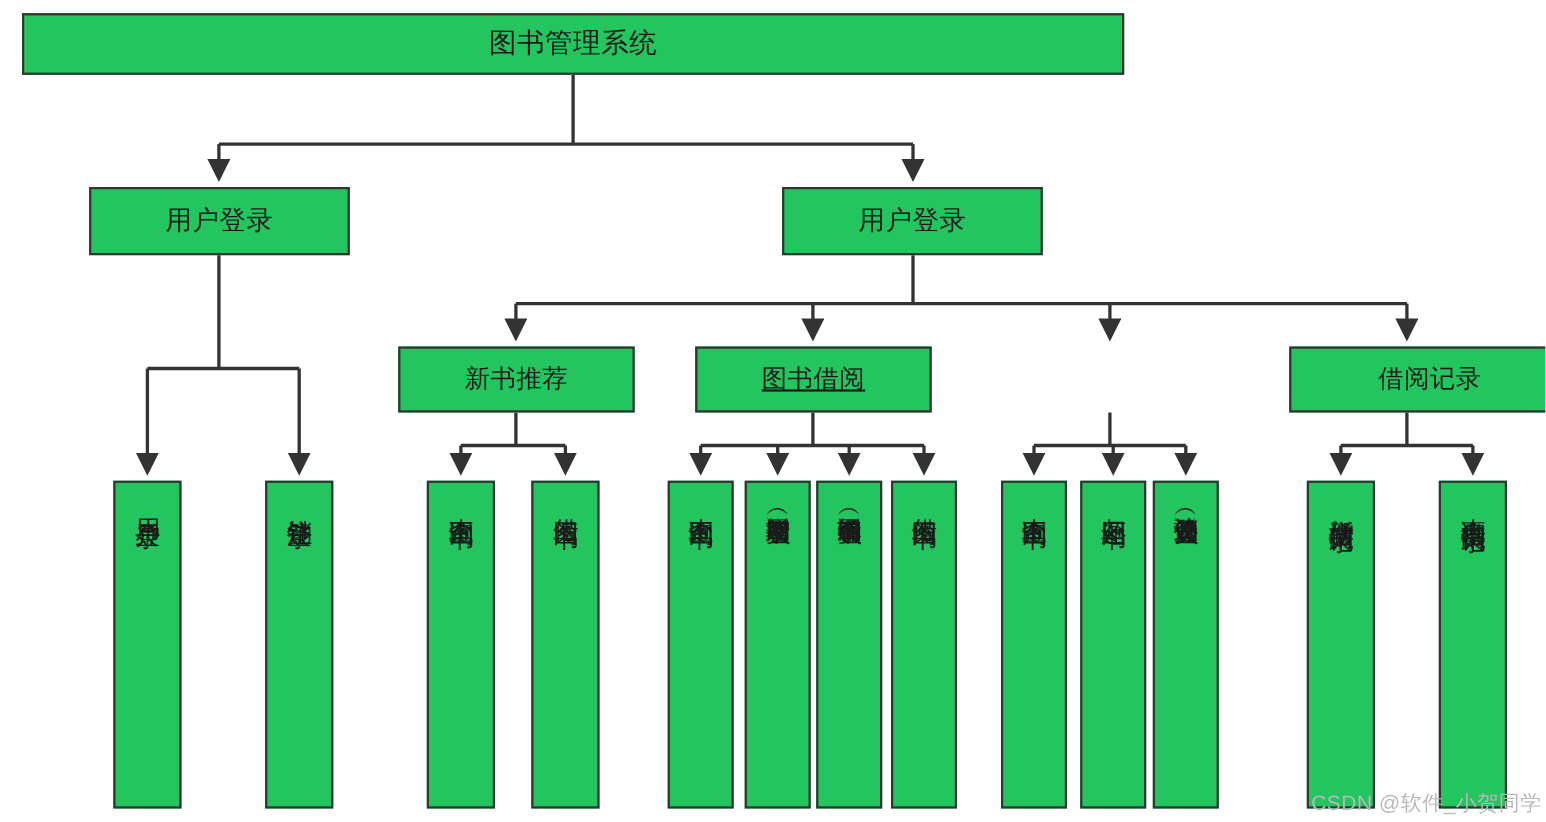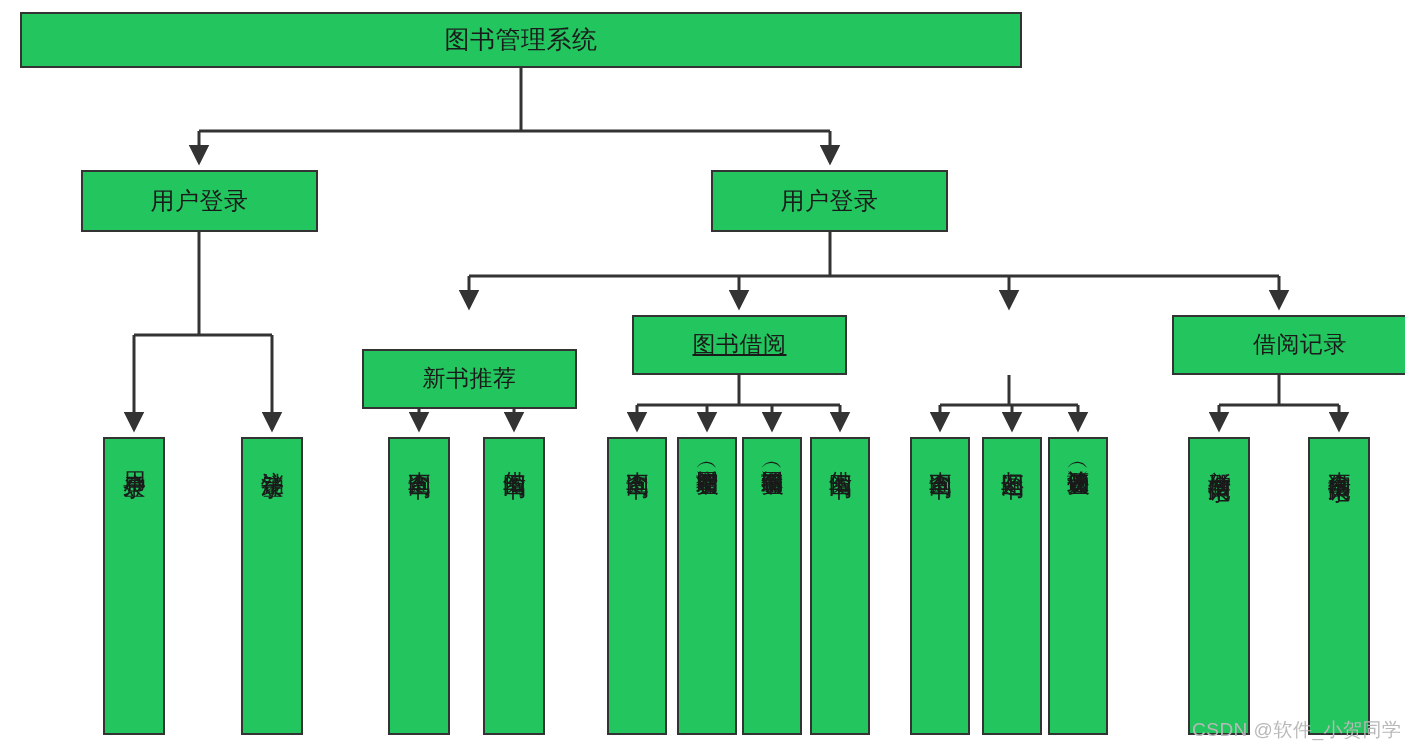--- a/index.html
+++ b/index.html
@@ -133,21 +133,21 @@
     <span class="node-label">图书管理系统</span>
   </div>
 
   <div class="node node-l2" style="left: 81px; top: 170px; width: 237px; height: 62px;">
     <span class="node-label">用户登录</span>
   </div>
   <div class="node node-l2" style="left: 711px; top: 170px; width: 237px; height: 62px;">
     <span class="node-label">用户登录</span>
   </div>
 
-  <div class="node node-l3" style="left: 362px; top: 315px; width: 215px; height: 60px; margin-top: 34px;">
+  <div class="node node-l3" style="left: 362px; top: 315px; width: 215px; height: 60px;">
     <span class="node-label">新书推荐</span>
   </div>
   <div class="node node-l3" style="left: 632px; top: 315px; width: 215px; height: 60px; text-decoration: underline;">
     <span class="node-label">图书借阅</span>
   </div>
   <div class="node node-l3" style="left: 1172px; top: 315px; width: 256px; height: 60px;">
     <span class="node-label">借阅记录</span>
   </div>
 
   <div class="node node-leaf" style="left: 103px; top: 437px; width: 62px; height: 298px;">

